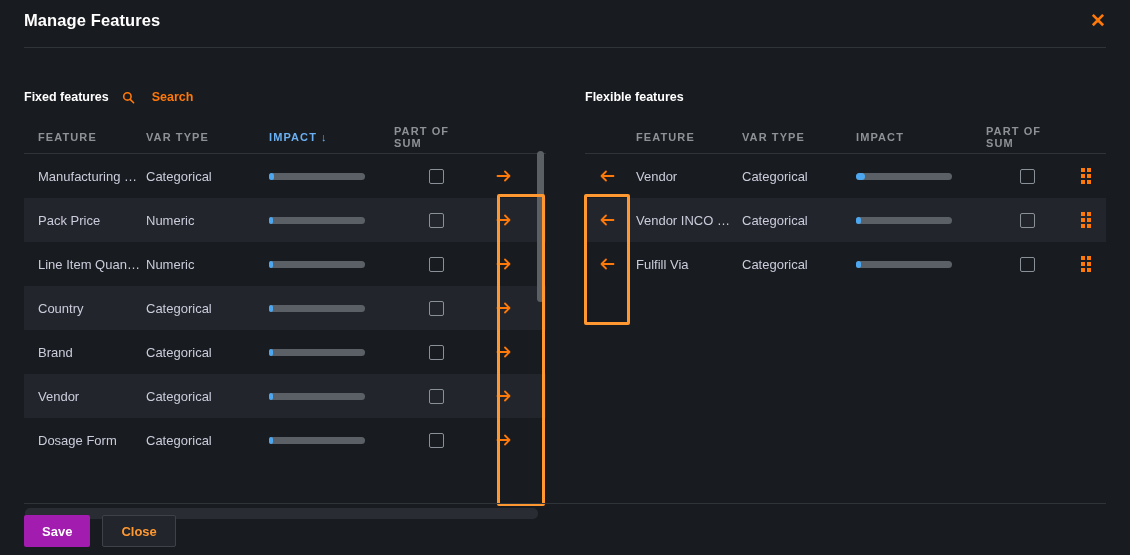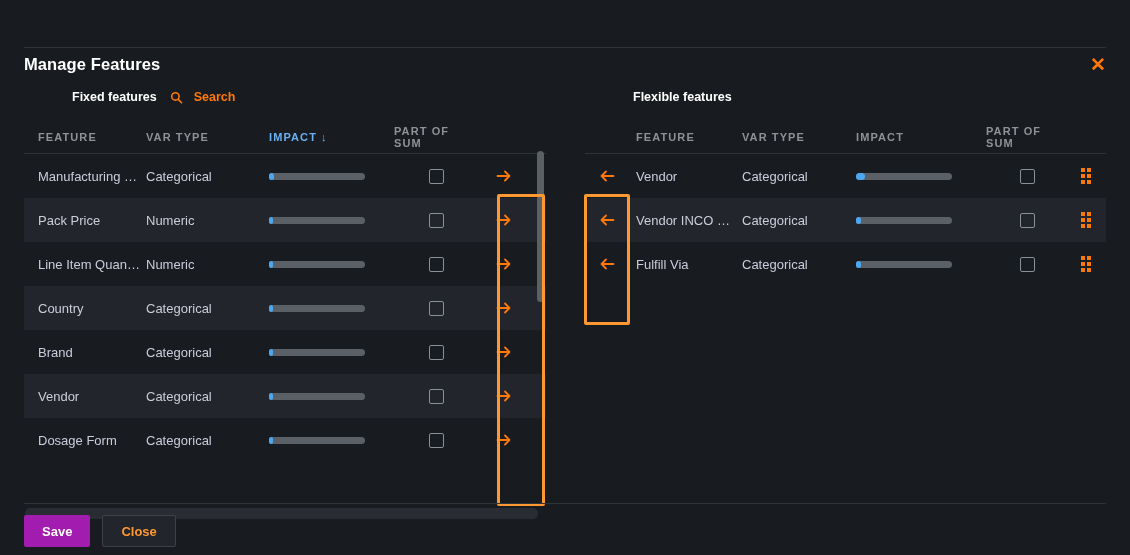--- a/index.html
+++ b/index.html
@@ -22,21 +22,20 @@
     background: #181b1f;
   }
 
   
   .modal-header {
     position: absolute;
     left: 0; top: 0;
     width: 1130px;
     height: 47px;
     box-sizing: border-box;
-    margin-top: 44px;
   }
   .modal-title {
     position: absolute;
     left: 24px;
     top: 11px;
     font-size: 16.5px;
     font-weight: bold;
     color: #ffffff;
     letter-spacing: 0.1px;
   }
@@ -75,31 +74,30 @@
     left: 585px;
     top: 86px;
     width: 521px;
   }
   .panel-caption {
     position: relative;
     height: 22px;
     display: flex;
     align-items: center;
     gap: 7px;
-    margin-left: 48px;
   }
   .panel-caption-label {
     font-size: 12.5px;
     font-weight: bold;
     color: #ffffff;
   }
   .search-link {
     display: flex;
     align-items: center;
-    gap: 11px;
+    gap: 17px;
     color: #ff780a;
     font-size: 12.5px;
     font-weight: bold;
     cursor: pointer;
     margin-left: 6px;
   }
   .search-icon svg { display: block; }
 
   
   .table-wrap {

